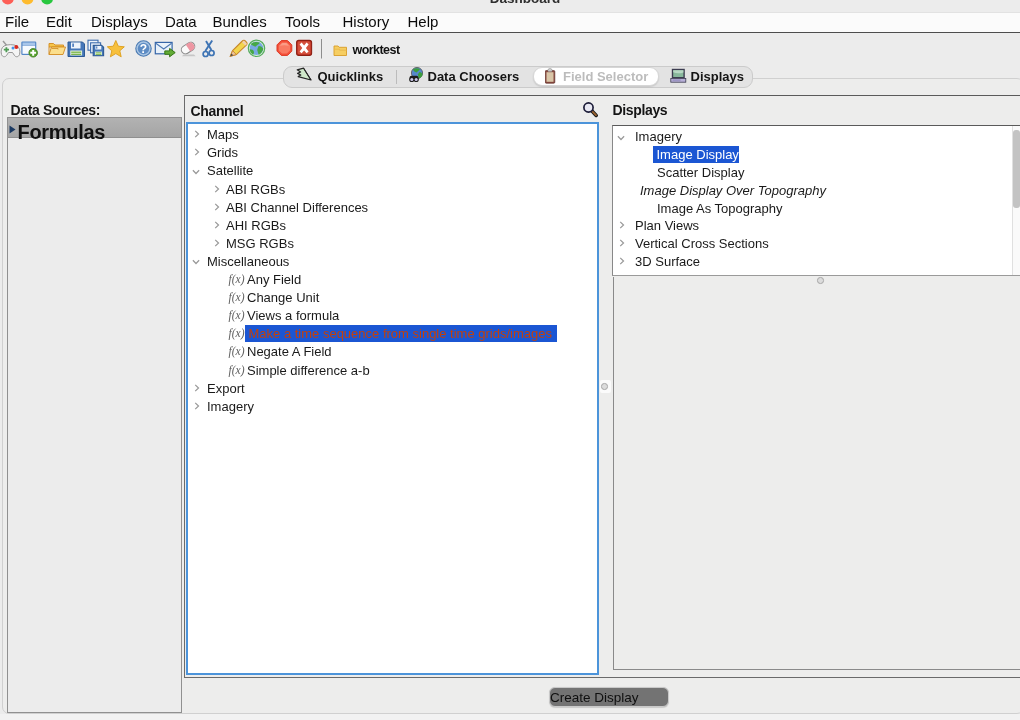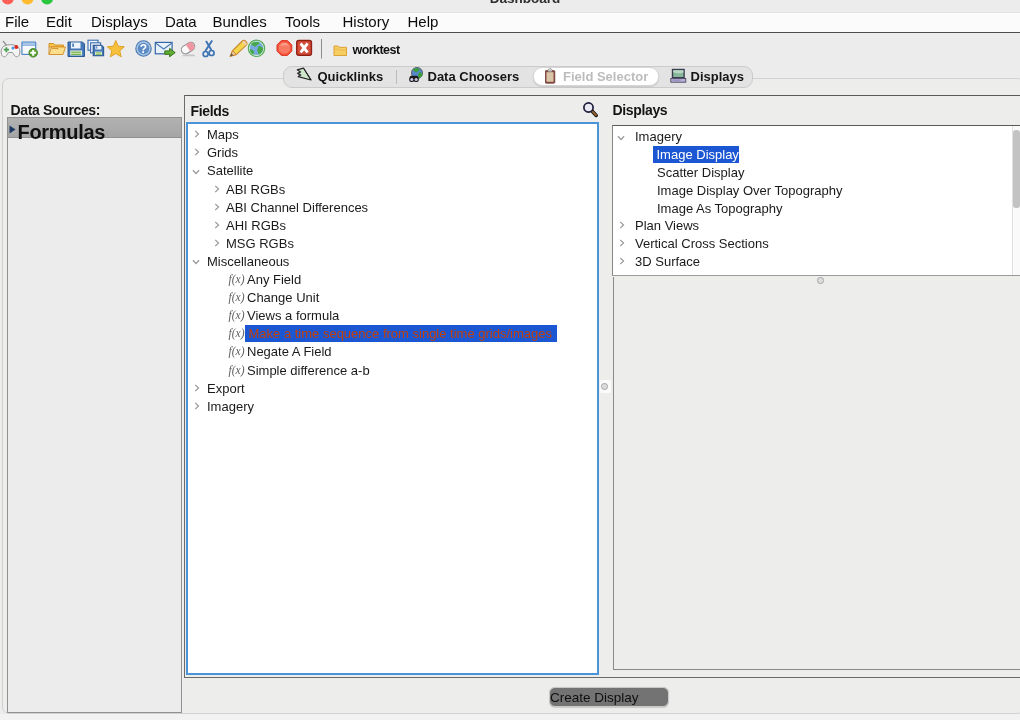--- a/index.html
+++ b/index.html
@@ -191,21 +191,21 @@
   <div class="abs" style="left:184px;top:676.5px;width:836px;height:1px;background:#6a6a6a;"></div>
 
   <div class="hdr" style="left:10.5px;top:101.5px;">Data Sources:</div>
   <div class="abs" style="left:6.5px;top:116.5px;width:175.5px;height:596.5px;background:#ececec;border:1px solid #909090;box-sizing:border-box;"></div>
   <div class="abs" style="left:7.5px;top:118.2px;width:173.5px;height:19.8px;background:linear-gradient(#b2b2b2,#a5a5a5);border-bottom:1px solid #8f8f8f;box-sizing:border-box;"></div>
   <svg class="abs" style="left:8.5px;top:124.8px;" width="7" height="9" viewBox="0 0 7 9">
       <path d="M0.5 0.5 L6.5 4.5 L0.5 8.5 Z" fill="#1c3a62"></path>
     </svg>
   <span class="abs" style="left:17.5px;top:121px;font-size:20px;font-weight:700;letter-spacing:-0.3px;color:#111;">Formulas</span>
 
-  <div class="hdr" style="left:190.5px;top:102.5px;">Fields</div>
+  <div class="hdr" style="left:190.5px;top:102.5px;">Channel</div>
   <svg class="abs" style="left:581px;top:101px;" width="18" height="17" viewBox="0 0 18 17">
     <line x1="11" y1="10" x2="15.2" y2="14.4" stroke="#1a1a1a" stroke-width="3.6" stroke-linecap="round"></line>
     <line x1="11.3" y1="10.3" x2="15" y2="14.2" stroke="#9c6430" stroke-width="1.8" stroke-linecap="round"></line>
     <circle cx="7.5" cy="6.5" r="4.6" fill="#e9e9f3" stroke="#1c1c38" stroke-width="1.7"></circle>
   </svg>
   <div class="abs" style="left:186px;top:122.4px;width:413px;height:553px;background:#ffffff;border:2px solid #4c94da;box-sizing:border-box;"></div>
 
   <div id="ftree">
       <svg class="chev" style="left:193.2px;top:130.2px;" width="6" height="9" viewBox="0 0 6 9">
         <path d="M1 1 L4.7 4.5 L1 8" fill="none" stroke="#9a9a9a" stroke-width="1.4"></path>
@@ -272,21 +272,21 @@
   <div class="abs" style="left:1012px;top:126px;width:8px;height:149px;background:#fafafa;border-left:1px solid #e0e0e0;box-sizing:border-box;"></div>
   <div class="abs" style="left:1013px;top:129.5px;width:6.5px;height:78px;background:#c3c3c3;border-radius:3px;"></div>
   <div id="dtree">
       <svg class="chev" style="left:616.7px;top:133.6px;" width="9" height="6" viewBox="0 0 9 6">
         <path d="M1 1 L4.5 4.7 L8 1" fill="none" stroke="#9a9a9a" stroke-width="1.4"></path>
       </svg>
       <span class="trow" style="left:635px;top:128.1px;">Imagery</span>
       <div class="abs" style="left:653px;top:146px;width:85.5px;height:17.4px;background:#1b56d3;"></div>
       <span class="trow" style="left:656.5px;top:146.2px;color:#fff;">Image Display</span>
       <span class="trow" style="left:657px;top:164px;">Scatter Display</span>
-      <span class="trow" style="left:657px;top:181.8px;">Image Display Over Topography</span>
+      <span class="trow" style="left:640px;top:181.8px;font-style:italic;">Image Display Over Topography</span>
       <span class="trow" style="left:657px;top:199.6px;">Image As Topography</span>
       <svg class="chev" style="left:618.2px;top:221.4px;" width="6" height="9" viewBox="0 0 6 9">
         <path d="M1 1 L4.7 4.5 L1 8" fill="none" stroke="#9a9a9a" stroke-width="1.4"></path>
       </svg>
       <span class="trow" style="left:635px;top:217.4px;">Plan Views</span>
       <svg class="chev" style="left:618.2px;top:239.2px;" width="6" height="9" viewBox="0 0 6 9">
         <path d="M1 1 L4.7 4.5 L1 8" fill="none" stroke="#9a9a9a" stroke-width="1.4"></path>
       </svg>
       <span class="trow" style="left:635px;top:235.2px;">Vertical Cross Sections</span>
       <svg class="chev" style="left:618.2px;top:257px;" width="6" height="9" viewBox="0 0 6 9">

